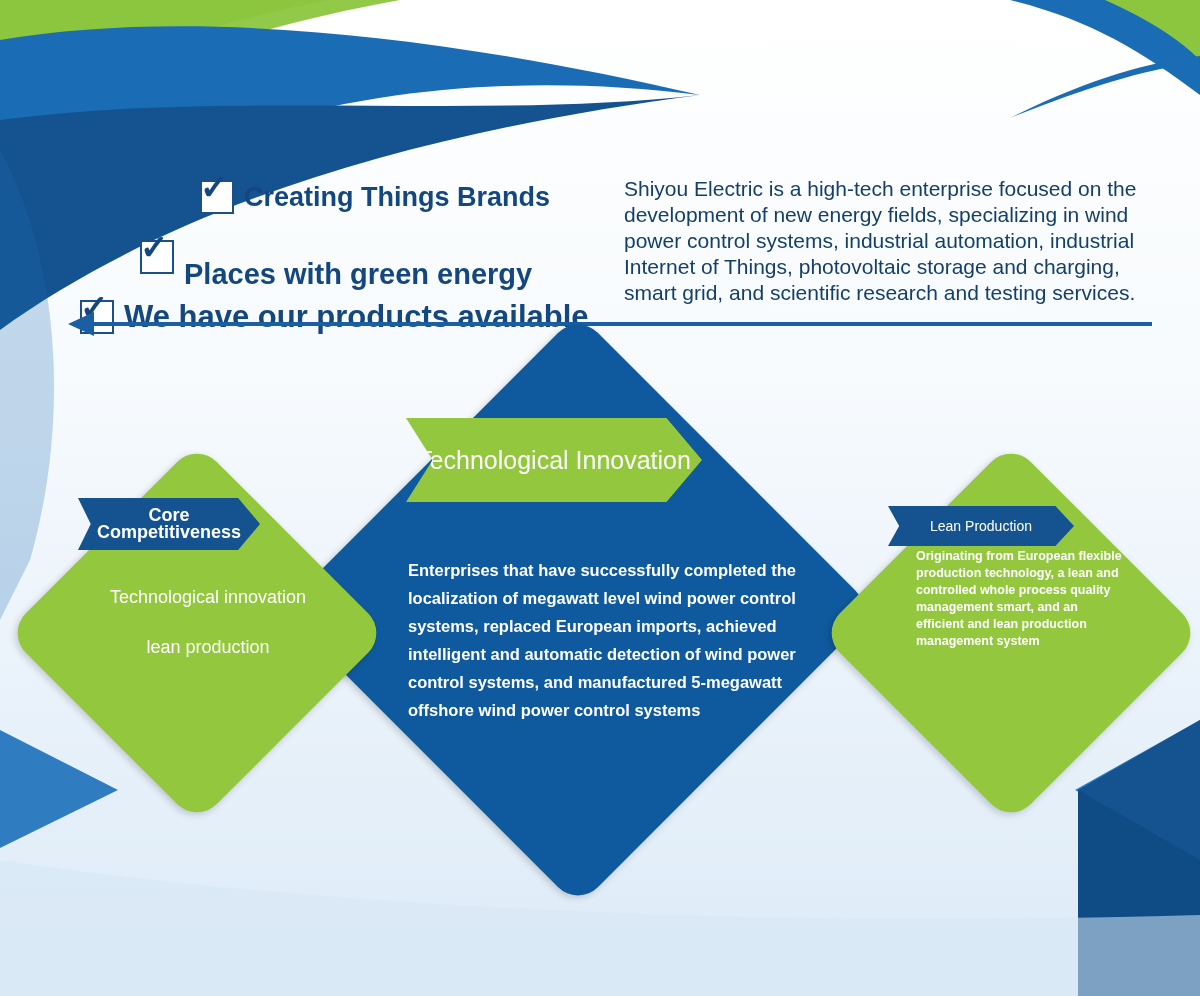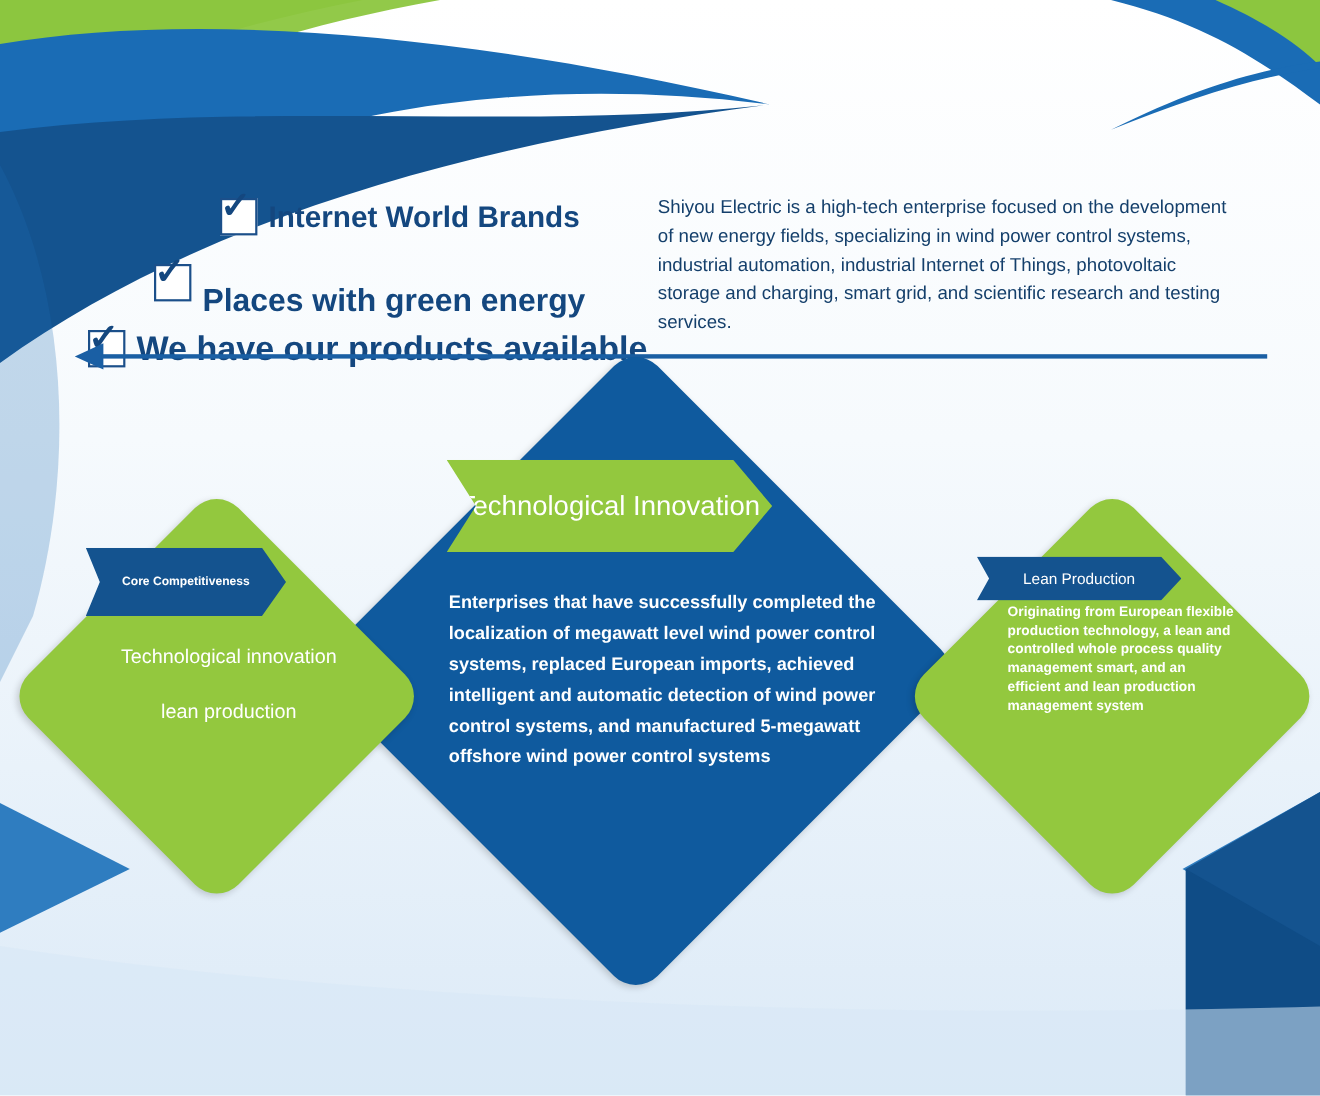--- a/index.html
+++ b/index.html
@@ -68,24 +68,24 @@
     font-weight: bold;
     white-space: nowrap;
   }
   .r1 .check-label { font-size: 27px; }
   .r2 .check-label { font-size: 29px; margin-top: 36px; }
   .r3 .check-label { font-size: 31px; text-align: center; }
 
   
   .intro {
     position: absolute;
-    left: 598px;
+    left: 624px;
     top: 176px;
     width: 530px;
-    font-size: 17px;
+    font-size: 21px;
     line-height: 26px;
     color: #143f6b;
   }
 
   
   .hr-line {
     position: absolute;
     left: 92px;
     top: 322px;
     width: 1060px;
@@ -150,42 +150,42 @@
     background: #93c83e;
     clip-path: polygon(0 0, 88% 0, 100% 50%, 88% 100%, 0 100%, 9% 50%);
     font-size: 25px;
     line-height: 31px;
     box-shadow: 0 2px 4px rgba(0,0,0,0.2);
   }
   .banner-left {
     left: 78px;
     top: 498px;
     width: 182px;
-    height: 62px;
+    height: 52px;
     background: #14538f;
     clip-path: polygon(0 0, 88% 0, 100% 50%, 88% 100%, 0 100%, 7% 50%);
-    font-size: 11px;
+    font-size: 18px;
     line-height: 17px;
     font-weight: bold;
   }
   .banner-right {
     left: 888px;
     top: 506px;
     width: 186px;
     height: 40px;
     background: #14538f;
     clip-path: polygon(0 0, 90% 0, 100% 50%, 90% 100%, 0 100%, 6% 50%);
     font-size: 14px;
   }
 
   
   .center-text {
     position: absolute;
     left: 408px;
-    top: 534px;
+    top: 556px;
     width: 406px;
     color: #ffffff;
     font-size: 16.5px;
     line-height: 28px;
     font-weight: bold;
   }
   .left-text {
     position: absolute;
     left: 80px;
     top: 572px;
@@ -240,21 +240,21 @@
     <path d="M1078,790 L1200,860 L1200,996 L1078,996 Z" fill="#0f4c86"></path>
 
     <path d="M0,860 C260,900 700,930 1200,915 L1200,996 L0,996 Z" fill="#d7e8f6" opacity="0.55"></path>
   </svg>
 
   <div class="checklist">
     <div class="check-row r1">
       <span class="checkbox">
           <span class="tick">✓</span>
         </span>
-      <span class="check-label">Internet World Brands</span>
+      <span class="check-label">Creating Things Brands</span>
     </div>
     <div class="check-row r2">
       <span class="checkbox">
           <span class="tick">✓</span>
         </span>
       <span class="check-label">Places with green energy</span>
     </div>
     <div class="check-row r3">
       <span class="checkbox">
           <span class="tick">✓</span>

